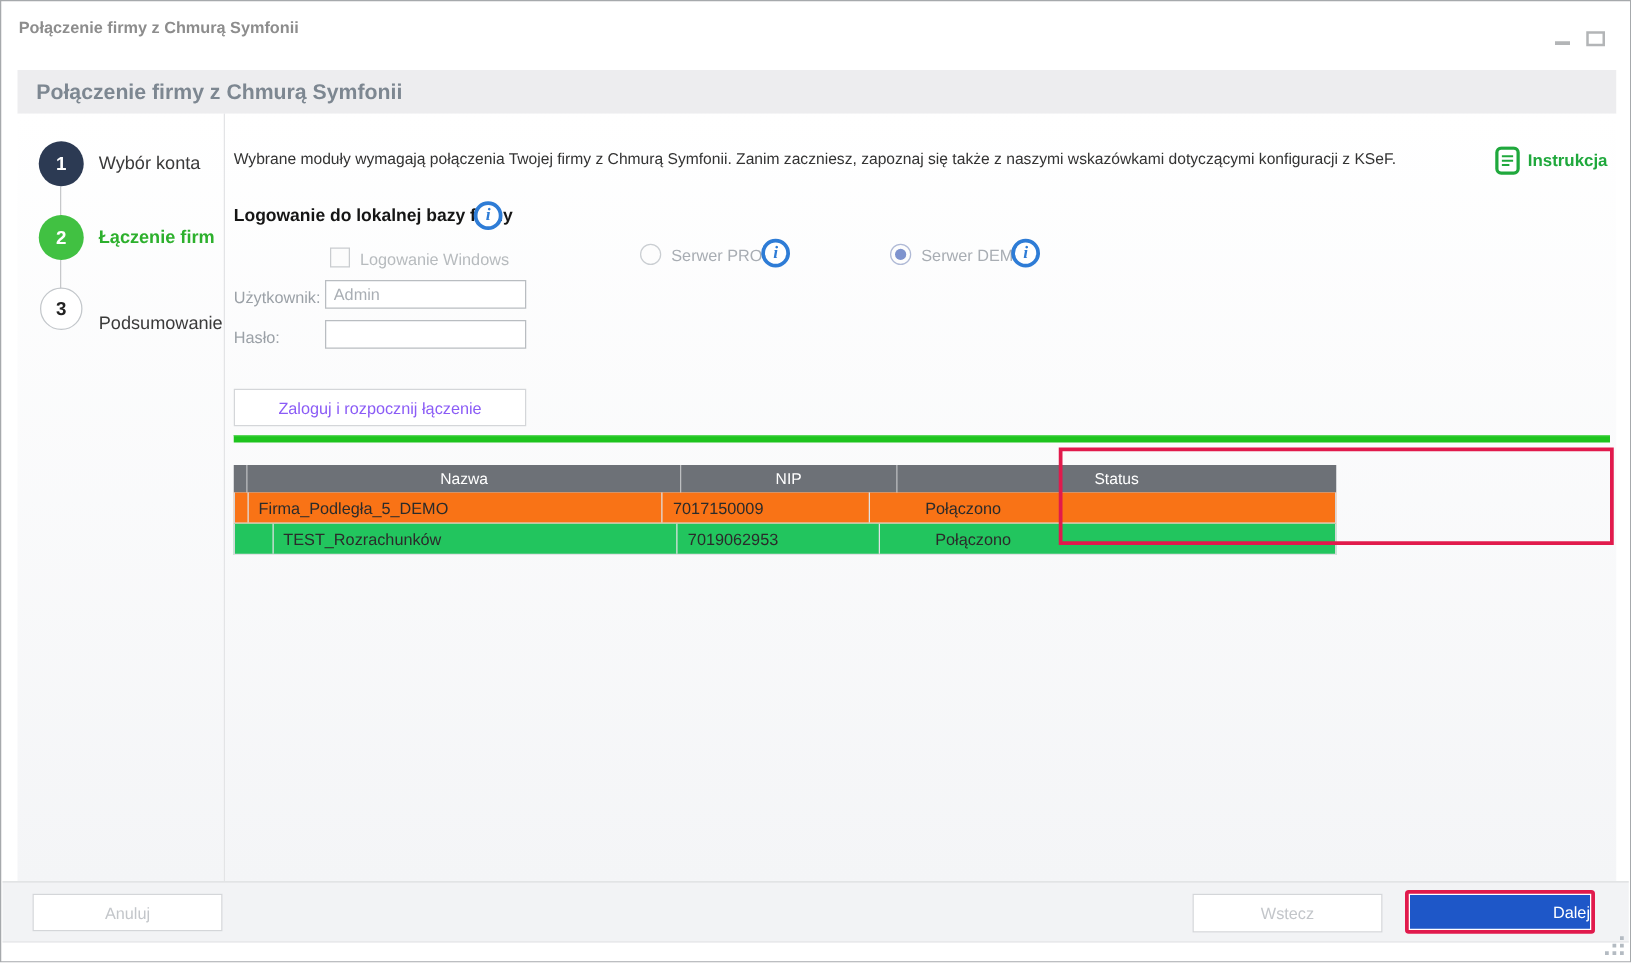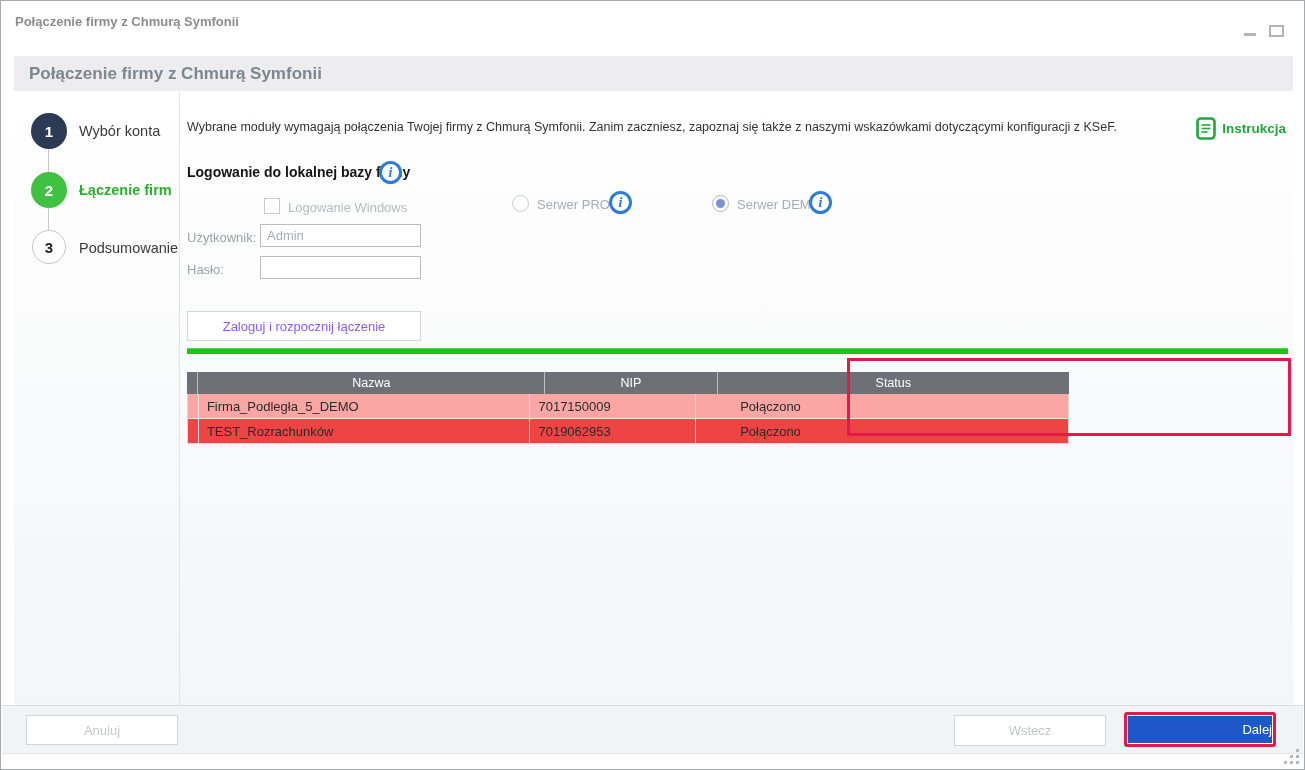--- a/index.html
+++ b/index.html
@@ -22,21 +22,21 @@
 
   
   .connector { position: absolute; left: 47px; width: 1px; background: #c6c8ca; }
   .step-circle { position: absolute; border-radius: 50%; display: flex; align-items: center; justify-content: center; font-weight: bold; font-size: 15px; }
   .sc-1 { left: 30px; top: 112px; width: 36px; height: 36px; background: #2c3a53; color: #fff; }
   .sc-2 { left: 30px; top: 171px; width: 36px; height: 36px; background: #41c142; color: #fff; }
   .sc-3 { left: 31px; top: 229px; width: 34px; height: 34px; background: #fff; border: 1px solid #c3c7cb; color: #222; }
   .step-label { position: absolute; left: 78px; font-size: 14.5px; color: #3a3a3a; white-space: nowrap; }
   .sl-1 { top: 122px; }
   .sl-2 { top: 181px; font-weight: bold; color: #2db02d; }
-  .sl-3 { top: 239px; }
+  .sl-3 { top: 250px; }
 
   
   .description { position: absolute; left: 186px; top: 119px; font-size: 12.5px; color: #333; white-space: nowrap; }
   .instrukcja { position: absolute; right: 18px; top: 116px; display: flex; align-items: center; gap: 6px; cursor: pointer; }
   .instrukcja .lbl { font-size: 13.5px; font-weight: bold; color: #1fa83c; }
 
   .section-title { position: absolute; font-size: 14px; font-weight: bold; color: #151515; white-space: nowrap; }
   .st-left { left: 186px; top: 163px; }
   .st-right { left: 508px; top: 163px; }
 
@@ -65,22 +65,22 @@
 
   .login-btn { position: absolute; left: 186px; top: 310px; width: 234px; height: 30px; background: #fff; border: 1px solid #d4d6d9; color: #8b5cf6; font-size: 13px; font-family: "Liberation Sans", sans-serif; }
 
   .progress { position: absolute; left: 186px; top: 347px; width: 1101px; height: 6px; background: #1ec41e; border-top: 1px solid #59d659; }
 
   
   .table { position: absolute; left: 186px; top: 371px; width: 882px; font-size: 13px; }
   .thead { display: flex; height: 22px; background: #6d7177; color: #fff; font-size: 12.5px; align-items: stretch; }
   .th { display: flex; align-items: center; justify-content: center; border-right: 1px solid rgba(255,255,255,0.55); }
   .th:last-child { border-right: none; }
-  .trow { display: flex; height: 25px; background: #fca5a5; color: #2b2b2b; align-items: stretch; border-bottom: 1px solid #e2e3e5; border-left: 1px solid #d5d7d9; border-right: 1px solid #d5d7d9; cursor: pointer; }
-  .trow.alt { background: #ef4444; }
+  .trow { display: flex; height: 25px; background: #f97316; color: #2b2b2b; align-items: stretch; border-bottom: 1px solid #e2e3e5; border-left: 1px solid #d5d7d9; border-right: 1px solid #d5d7d9; cursor: pointer; }
+  .trow.alt { background: #22c55e; padding-left: 20px; }
   .td { display: flex; align-items: center; padding-left: 8px; border-right: 1px solid #e0e1e3; overflow: hidden; white-space: nowrap; }
   .td:last-child { border-right: none; margin-left: 36px; }
   .c-sel { width: 14px; padding-left: 0; }
   .c-nazwa { width: 433px; }
   .c-nip { width: 215px; }
   .c-status { width: 439px; }
 
   .status-highlight { position: absolute; left: 846px; top: 357px; width: 444px; height: 78px; border: 3px solid #e11a4c; pointer-events: none; }
 
   

